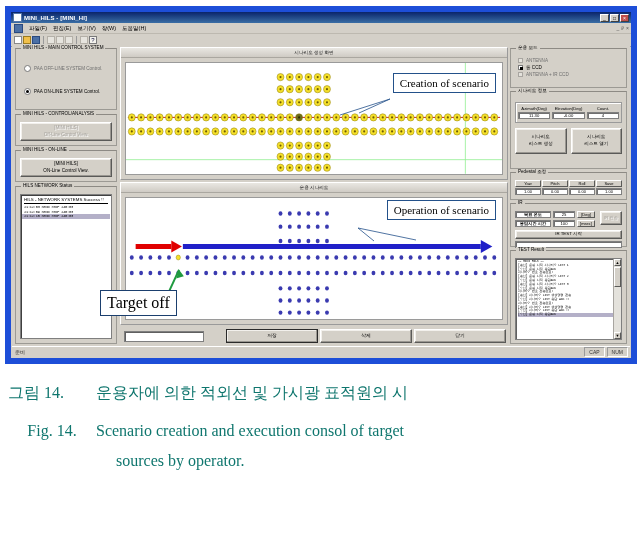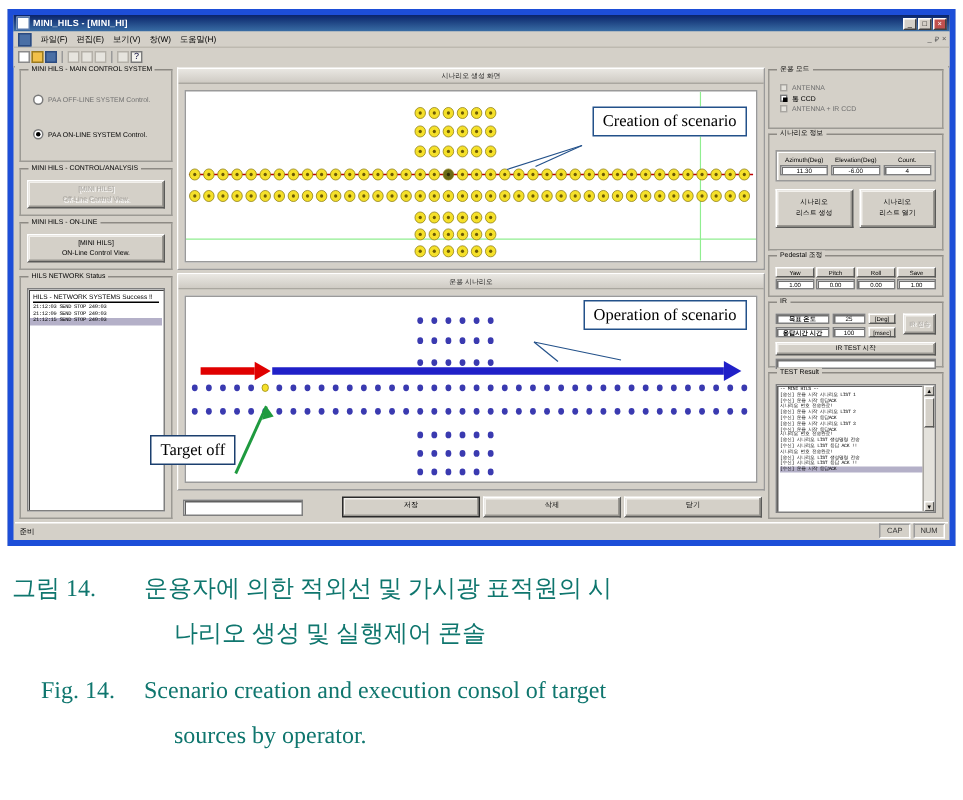--- a/index.html
+++ b/index.html
@@ -10,21 +10,21 @@
     width: 642px; height: 533px;
     font-family: "Liberation Sans", sans-serif;
     overflow: hidden;
   }
   
   .app-window {
     position: absolute;
     left: 5px; top: 6px;
     width: 632px; height: 358px;
     background: #d4d0c8;
-    border: 4px solid #1d4ed8;
+    border: 6px solid #1d4ed8;
     box-sizing: border-box;
   }
   .titlebar {
     height: 11px;
     background: linear-gradient(to bottom, #0a246a, #3a6ea5);
     display: flex; align-items: center;
     padding: 0 1px;
   }
   .titlebar-icon {
     width: 7px; height: 7px;
@@ -439,21 +439,21 @@
     border: 1px solid #23518a;
     font-family: "Liberation Serif", serif;
     font-size: 11px;
     color: #000;
     padding: 3px 6px;
     white-space: nowrap;
     z-index: 20;
   }
   .callout.target {
     border-color: #1b3f6e;
-    font-size: 11px;
+    font-size: 16px;
     text-align: center;
   }
   
   .caption {
     position: absolute;
     left: 0; top: 378px;
     width: 642px;
     font-family: "Liberation Serif", serif;
     color: #0f766e;
   }
@@ -1096,24 +1096,20 @@
   </div>
 </div>
 
 <div class="callout target" style="left:100px; top:290px;">Target off</div>
 
 <div class="caption">
   <div class="cap-ko">
     <div class="lbl">그림 14.</div>
     <div class="txt">운용자에 의한 적외선 및 가시광 표적원의 시</div>
   </div>
-  <div class="cap-ko">
-    <div class="lbl"></div>
-    <div class="txt l2" style="padding-left:20px">나리오 생성 및 실행제어 콘솔</div>
-  </div>
   <div class="cap-en">
     <div class="lbl">Fig. 14.</div>
     <div class="txt">Scenario creation and execution consol of target</div>
   </div>
   <div class="cap-en" style="margin-top:0">
     <div class="lbl"></div>
     <div class="txt" style="padding-left:20px">sources by operator.</div>
   </div>
 </div>
 

